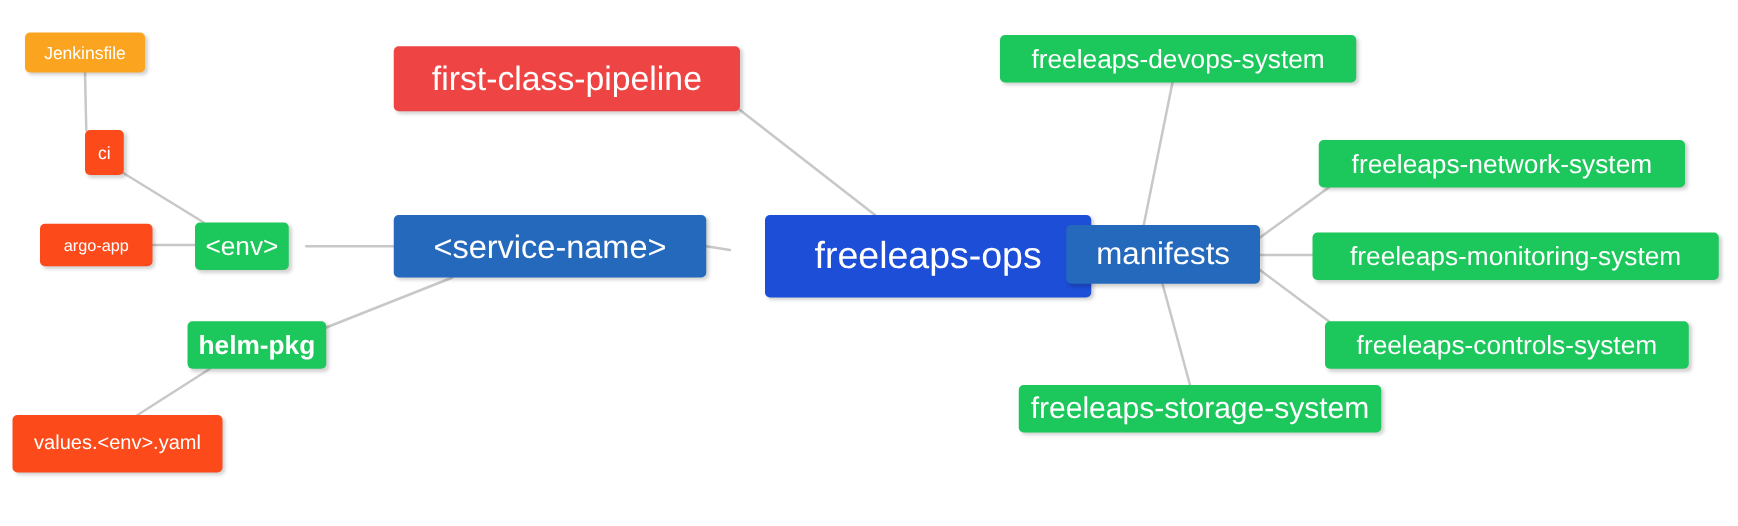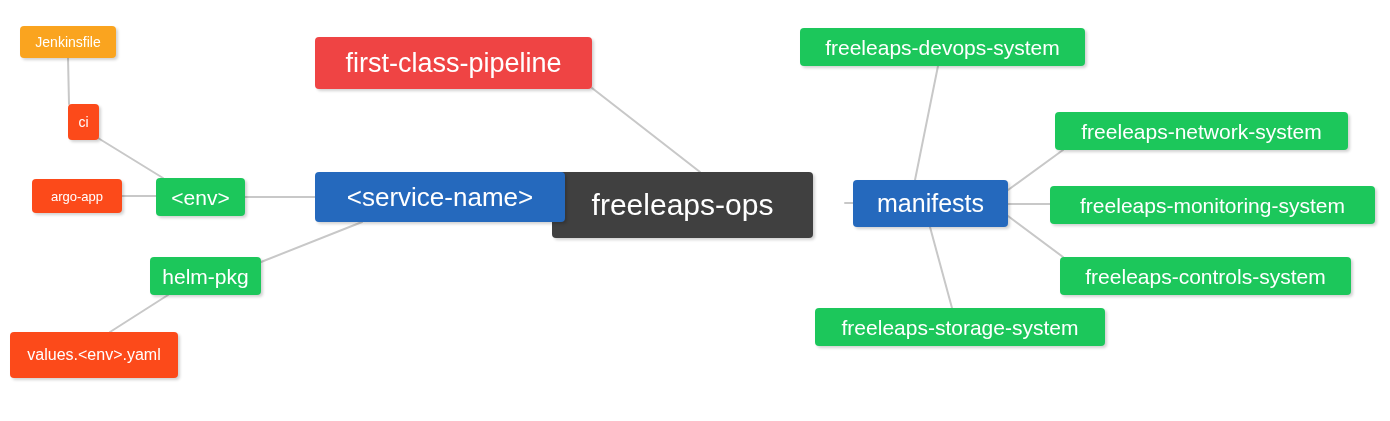--- a/index.html
+++ b/index.html
@@ -59,36 +59,36 @@
       <line x1="68" y1="57" x2="69" y2="104" stroke="#c8c8c8" stroke-width="2" stroke-linecap="round"></line>
       <line x1="362" y1="222" x2="261" y2="262" stroke="#c8c8c8" stroke-width="2" stroke-linecap="round"></line>
       <line x1="168" y1="295" x2="110" y2="332" stroke="#c8c8c8" stroke-width="2" stroke-linecap="round"></line>
       <line x1="938" y1="66" x2="915" y2="180" stroke="#c8c8c8" stroke-width="2" stroke-linecap="round"></line>
       <line x1="1063" y1="150" x2="1008" y2="190" stroke="#c8c8c8" stroke-width="2" stroke-linecap="round"></line>
       <line x1="1050" y1="204" x2="1008" y2="204" stroke="#c8c8c8" stroke-width="2" stroke-linecap="round"></line>
       <line x1="1063" y1="257" x2="1008" y2="216" stroke="#c8c8c8" stroke-width="2" stroke-linecap="round"></line>
       <line x1="952" y1="308" x2="930" y2="227" stroke="#c8c8c8" stroke-width="2" stroke-linecap="round"></line>
     </svg>
   <div id="node-layer">
-      <div class="node" style="left: 552px; top: 172px; width: 261px; height: 66px; background: #404040; font-size: 30px; color: rgb(255, 255, 255);">
+      <div class="node" style="left: 612px; top: 172px; width: 261px; height: 66px; background: #1d4ed8; font-size: 30px; color: rgb(255, 255, 255);">
         <span class="node-label">freeleaps-ops</span>
       </div>
       <div class="node" style="left: 315px; top: 37px; width: 277px; height: 52px; background: #ef4444; font-size: 27px; color: rgb(255, 255, 255);">
         <span class="node-label">first-class-pipeline</span>
       </div>
       <div class="node" style="left: 315px; top: 172px; width: 250px; height: 50px; background: rgb(37, 105, 189); font-size: 26px; color: rgb(255, 255, 255);">
         <span class="node-label">&lt;service-name&gt;</span>
       </div>
       <div class="node" style="left: 853px; top: 180px; width: 155px; height: 47px; background: rgb(37, 105, 189); font-size: 25px; color: rgb(255, 255, 255); justify-content: center;">
         <span class="node-label">manifests</span>
       </div>
-      <div class="node" style="left: 156px; top: 178px; width: 89px; height: 38px; background: rgb(28, 199, 91); font-size: 21px; color: rgb(255, 255, 255);">
+      <div class="node" style="left: 156px; top: 178px; width: 75px; height: 38px; background: rgb(28, 199, 91); font-size: 21px; color: rgb(255, 255, 255);">
         <span class="node-label">&lt;env&gt;</span>
       </div>
-      <div class="node" style="left: 150px; top: 257px; width: 111px; height: 38px; background: rgb(28, 199, 91); font-size: 21px; color: rgb(255, 255, 255);">
+      <div class="node" style="left: 150px; top: 257px; width: 111px; height: 38px; background: rgb(28, 199, 91); font-size: 21px; color: rgb(255, 255, 255); font-weight: bold;">
         <span class="node-label">helm-pkg</span>
       </div>
       <div class="node" style="left: 20px; top: 26px; width: 96px; height: 31px; background: rgb(250, 164, 31); font-size: 14px; color: rgb(255, 255, 255);">
         <span class="node-label">Jenkinsfile</span>
       </div>
       <div class="node" style="left: 54px; top: 104px; width: 31px; height: 36px; background: rgb(252, 74, 26); font-size: 14px; color: rgb(255, 255, 255); margin-left: 14px;">
         <span class="node-label">ci</span>
       </div>
       <div class="node" style="left: 32px; top: 179px; width: 90px; height: 34px; background: rgb(252, 74, 26); font-size: 13px; color: rgb(255, 255, 255);">
         <span class="node-label">argo-app</span>
@@ -101,17 +101,17 @@
       </div>
       <div class="node" style="left: 1055px; top: 112px; width: 293px; height: 38px; background: rgb(28, 199, 91); font-size: 21px; color: rgb(255, 255, 255);">
         <span class="node-label">freeleaps-network-system</span>
       </div>
       <div class="node" style="left: 1050px; top: 186px; width: 325px; height: 38px; background: rgb(28, 199, 91); font-size: 21px; color: rgb(255, 255, 255);">
         <span class="node-label">freeleaps-monitoring-system</span>
       </div>
       <div class="node" style="left: 1060px; top: 257px; width: 291px; height: 38px; background: rgb(28, 199, 91); font-size: 21px; color: rgb(255, 255, 255); justify-content: center;">
         <span class="node-label">freeleaps-controls-system</span>
       </div>
-      <div class="node" style="left: 815px; top: 308px; width: 290px; height: 38px; background: rgb(28, 199, 91); font-size: 21px; color: rgb(255, 255, 255);">
+      <div class="node" style="left: 815px; top: 308px; width: 290px; height: 38px; background: rgb(28, 199, 91); font-size: 24px; color: rgb(255, 255, 255);">
         <span class="node-label">freeleaps-storage-system</span>
       </div>
     </div>
 </div>
 
 </body></html>

